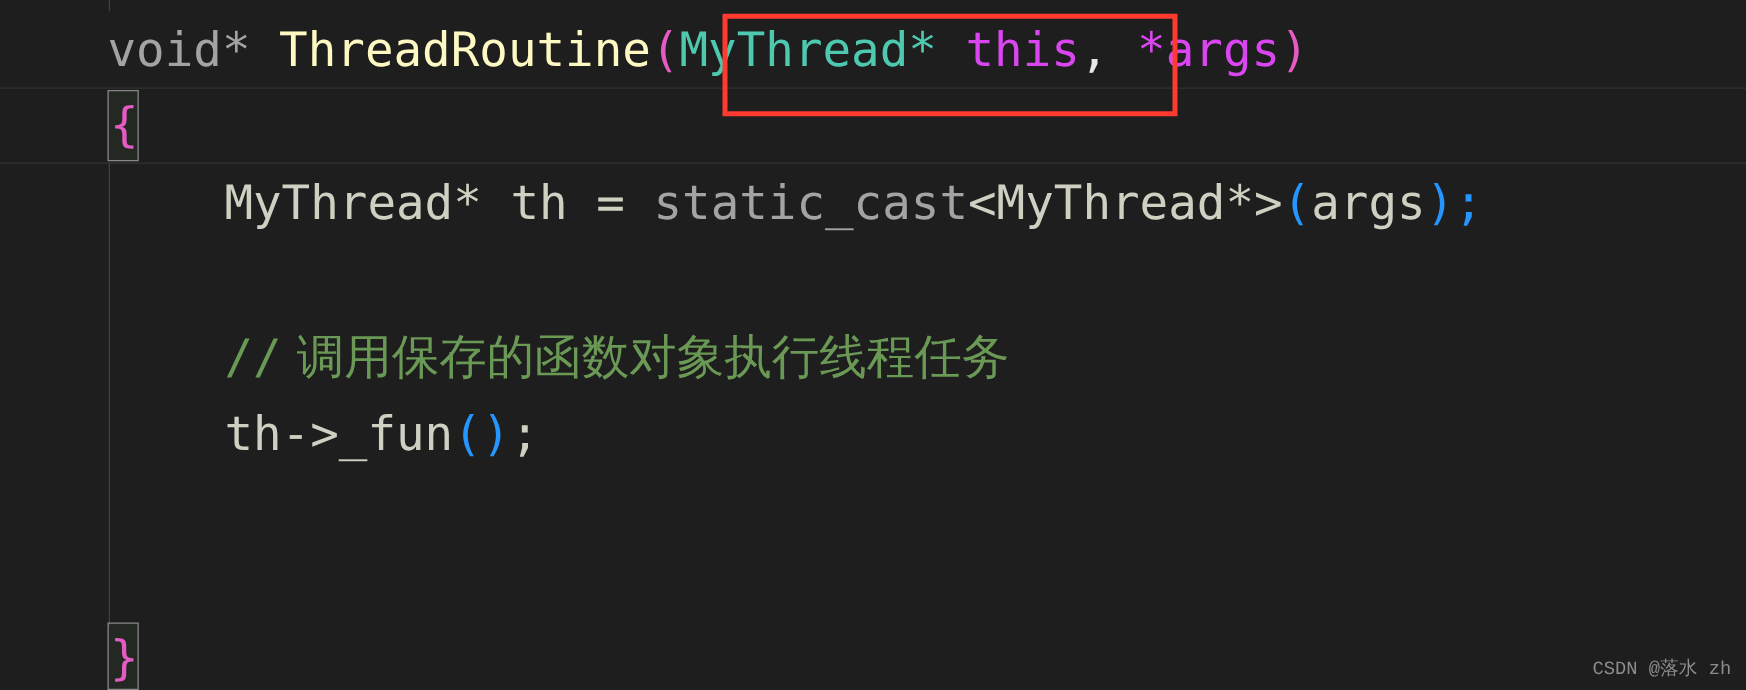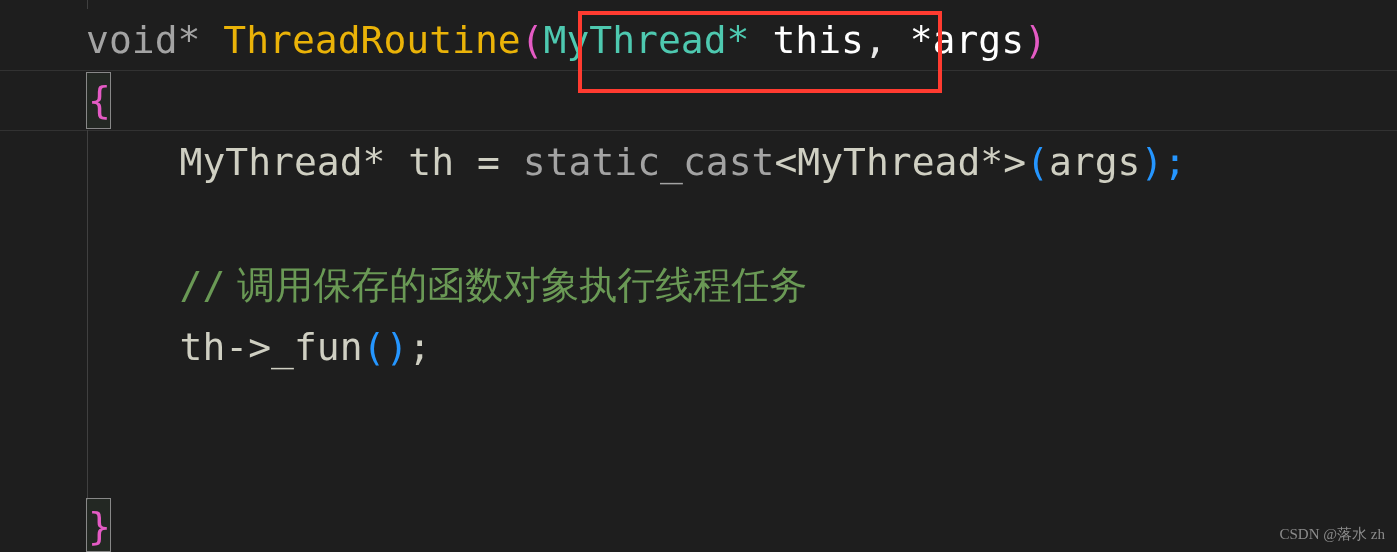--- a/index.html
+++ b/index.html
@@ -62,24 +62,24 @@
     white-space: pre;
     font-size: 38px;
     line-height: 60px;
     letter-spacing: 0px;
     font-family: "DejaVu Sans Mono", "Liberation Mono", monospace;
   }
   .code-line .pad { color: transparent; }
 
   
   .t-keyword   { color: #a3a3a3; }  
-  .t-func      { color: #eab308; }  
+  .t-func      { color: #fef9c3; }  
   .t-type      { color: #4ec9b0; }  
   .t-plain     { color: #cfcfc2; }  
-  .t-dim       { color: #ffffff; }  
+  .t-dim       { color: #d946ef; }  
   .t-paren     { color: #e45bc4; }  
   .t-paren2    { color: #2596ff; }  
   .t-comment   { color: #6a9955; }  
   .t-punct     { color: #e8e8e8; }  
 
   .comment-cjk {
     font-family: "DejaVu Sans", "Liberation Sans", sans-serif;
   }
 
   
@@ -91,21 +91,21 @@
     pointer-events: none;
   }
 
   
   .watermark {
     position: absolute;
     right: 12px;
     bottom: 8px;
     font-size: 15px;
     color: #8c8c8c;
-    font-family: Liberation Serif, serif;
+    font-family: Liberation Mono, monospace;
     white-space: pre;
     margin-left: 16px;
   }
 </style>
 </head>
 <body>
 
 <div id="screenshot">
 
   <div class="editor">

